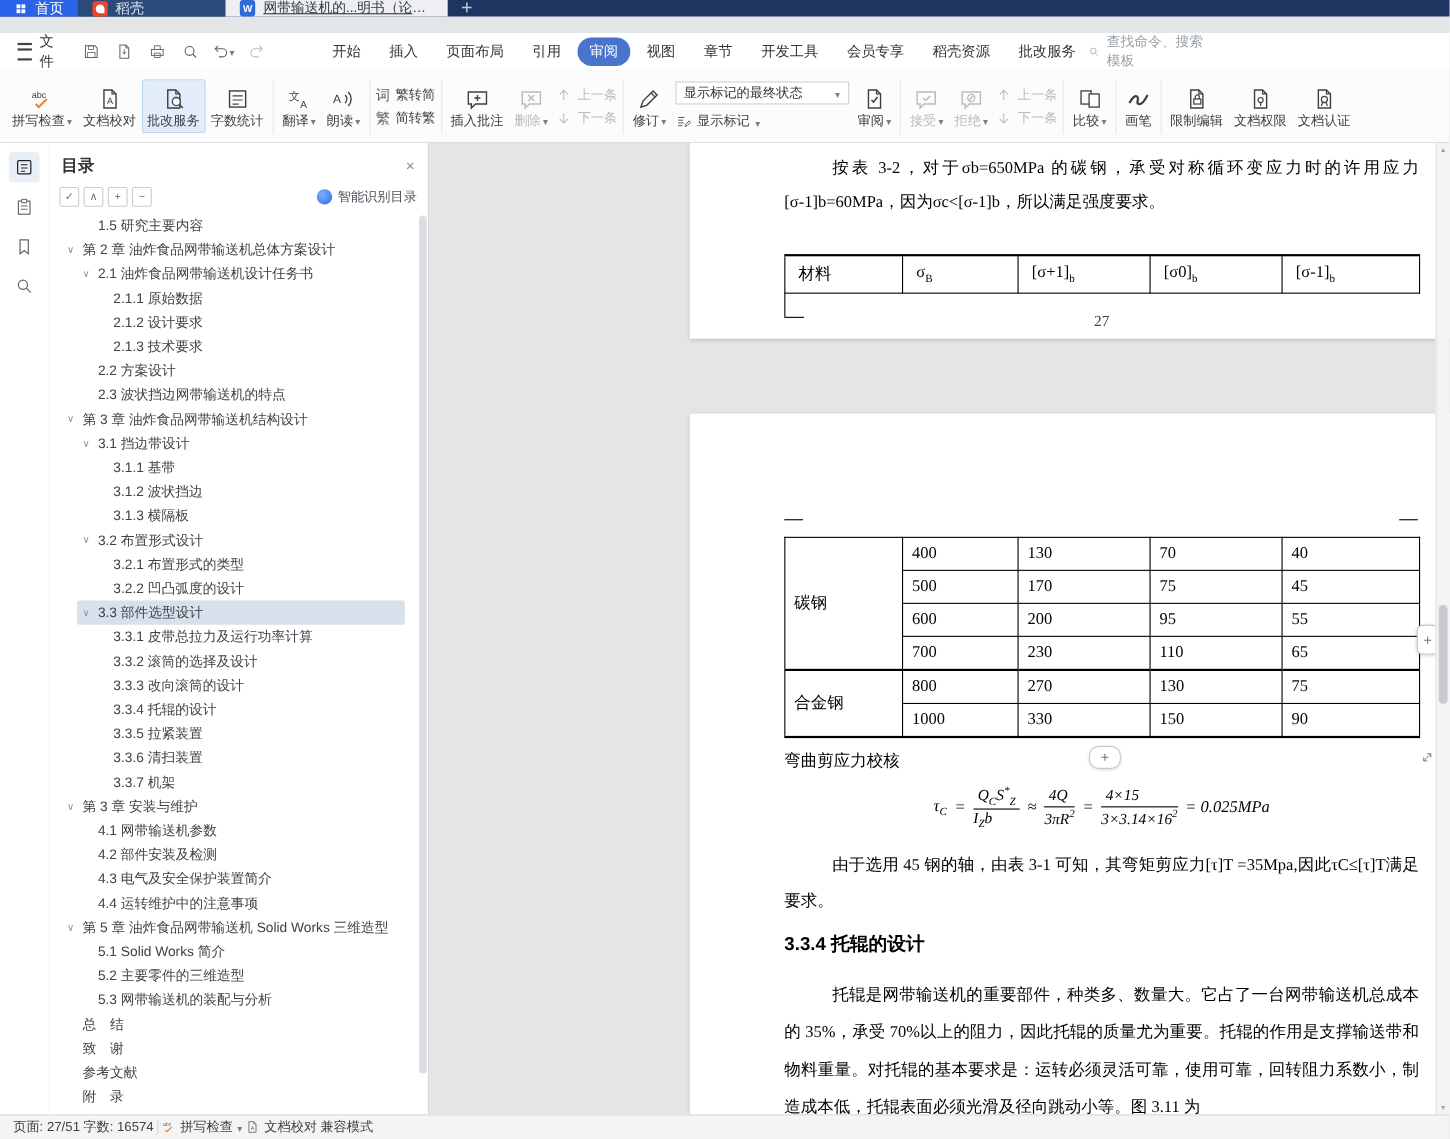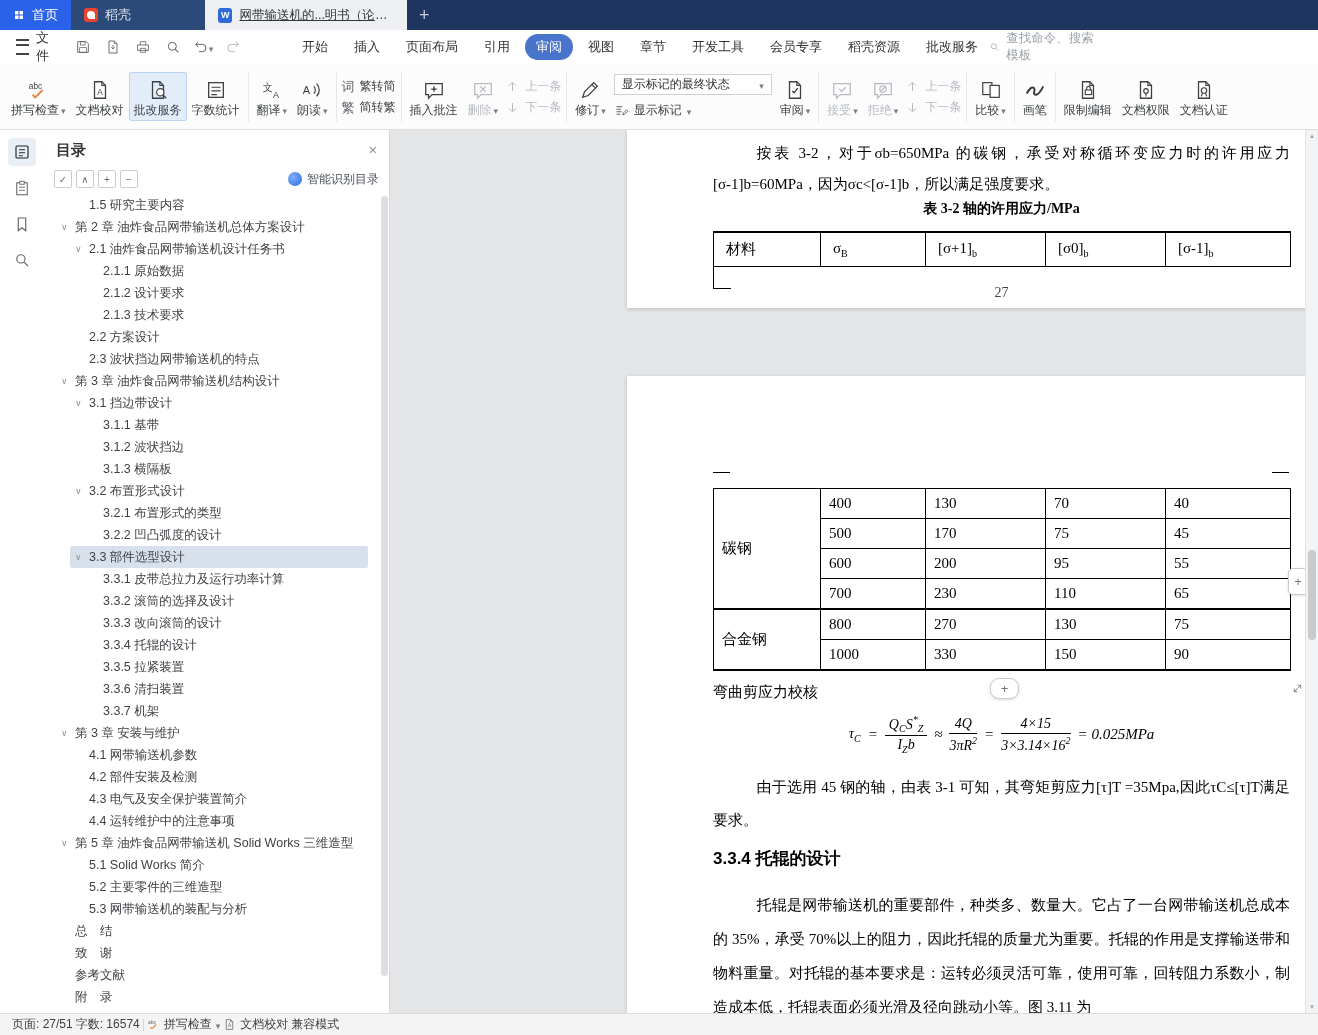--- a/index.html
+++ b/index.html
@@ -1,20 +1,20 @@
 <!DOCTYPE html>
 <html><head>
 <meta charset="utf-8">
 <style>
   html,body{margin:0;padding:0;width:1318px;height:1035px;overflow:hidden;
     font-family:"Liberation Sans",sans-serif;-webkit-font-smoothing:antialiased;}
   .app{position:relative;width:1318px;height:1035px;background:#e4e5e7;overflow:hidden;}
 
   
-  .tabbar{position:absolute;top:0;left:0;right:0;height:30px;background:#1d3560;display:flex;align-items:stretch;}
+  .tabbar{position:absolute;top:0;left:0;right:0;height:15px;background:#1d3560;display:flex;align-items:stretch;}
   .tab{display:flex;align-items:center;gap:7px;padding:0 13px;font-size:13px;cursor:default;}
   .tab-home{background:#2a62e9;color:#fff;}
   .tab-docer{background:#2c4a79;color:#dfe5f0;width:108px;}
   .tab-doc{background:#edeff2;color:#33373d;width:176px;}
   .tab-doc .title{white-space:nowrap;overflow:hidden;text-overflow:ellipsis;font-size:12.5px;text-decoration:underline;}
   .tab-add{color:#c3cbdb;font-size:18px;padding:0 12px;display:flex;align-items:center;}
   .gridicon{width:12px;height:12px;color:#fff;}
   .docericon{width:14px;height:14px;border-radius:3px;background:#e8442e;display:inline-block;position:relative;}
   .docericon::after{content:"";position:absolute;left:3px;top:3px;width:8px;height:8px;border-radius:50% 50% 0 50%;background:#fff;}
   .wicon{width:15px;height:15px;border-radius:3px;background:#2f6bd8;color:#fff;font-size:9px;font-weight:bold;
@@ -100,21 +100,21 @@
   sub{font-size:10px;} sup{font-size:10px;}
   .stub-v{position:absolute;left:86px;top:137px;width:1px;height:21px;background:#000;}
   .stub-h{position:absolute;left:86px;top:158px;width:18px;height:1px;background:#000;}
   .pagenum{position:absolute;left:86px;width:577px;top:155px;text-align:center;font-family:"Liberation Serif",serif;
     font-size:14px;color:#444;line-height:16px;}
   .tick{position:absolute;height:1px;background:#000;top:96px;width:17px;}
   .tick.left{left:86px;} .tick.right{left:645px;}
   .seclabel{position:absolute;left:86px;top:306px;font-family:"Liberation Serif",serif;font-size:15px;line-height:20px;color:#000;}
   .formula{position:absolute;left:86px;top:338px;width:577px;display:flex;align-items:center;justify-content:center;gap:7px;
     font-family:"Liberation Serif",serif;font-style:italic;font-size:15px;color:#000;}
-  .frac{display:inline-block;text-align:center;font-size:14px;font-style:italic;}
+  .frac{display:inline-block;font-size:14px;font-style:italic;}
   .frac .num{display:block;border-bottom:1px solid #000;padding:0 4px 1px;}
   .frac .den{display:block;padding-top:1px;}
   .p2para1{top:395px;line-height:33px;}
   .dheading{position:absolute;left:86px;top:472px;font-size:17px;font-weight:bold;color:#000;line-height:22px;
     font-family:"Liberation Sans",sans-serif;}
   .p2para2{top:512px;line-height:34px;}
   .floatbtn{position:absolute;background:#fff;border:1px solid #c9cacc;border-radius:9px;box-shadow:0 1px 3px rgba(0,0,0,.15);
     color:#707479;display:flex;align-items:center;justify-content:center;font-size:13px;}
   .addrow{left:363px;top:302px;width:27px;height:19px;}
   .addcol{left:661px;top:192px;width:18px;height:25px;border-radius:5px;}
@@ -812,21 +812,20 @@
       </div>
     <div class="toc-scroll">
         <div class="toc-thumb"></div>
       </div>
   </div>
 
   <div class="docarea">
 
     <div class="page page1">
       <div class="dpara" style="top:8px;">按表 3-2，对于σb=650MPa 的碳钢，承受对称循环变应力时的许用应力[σ-1]b=60MPa，因为σc&lt;[σ-1]b，所以满足强度要求。</div>
-      <div class="tcaption">表 3-2 轴的许用应力/MPa</div>
       <table class="dtable headtable">
         <colgroup>
             <col style="width:107px">
             <col style="width:105px">
             <col style="width:120px">
             <col style="width:120px">
             <col style="width:125px">
           </colgroup>
         <tbody>
             <tr>

